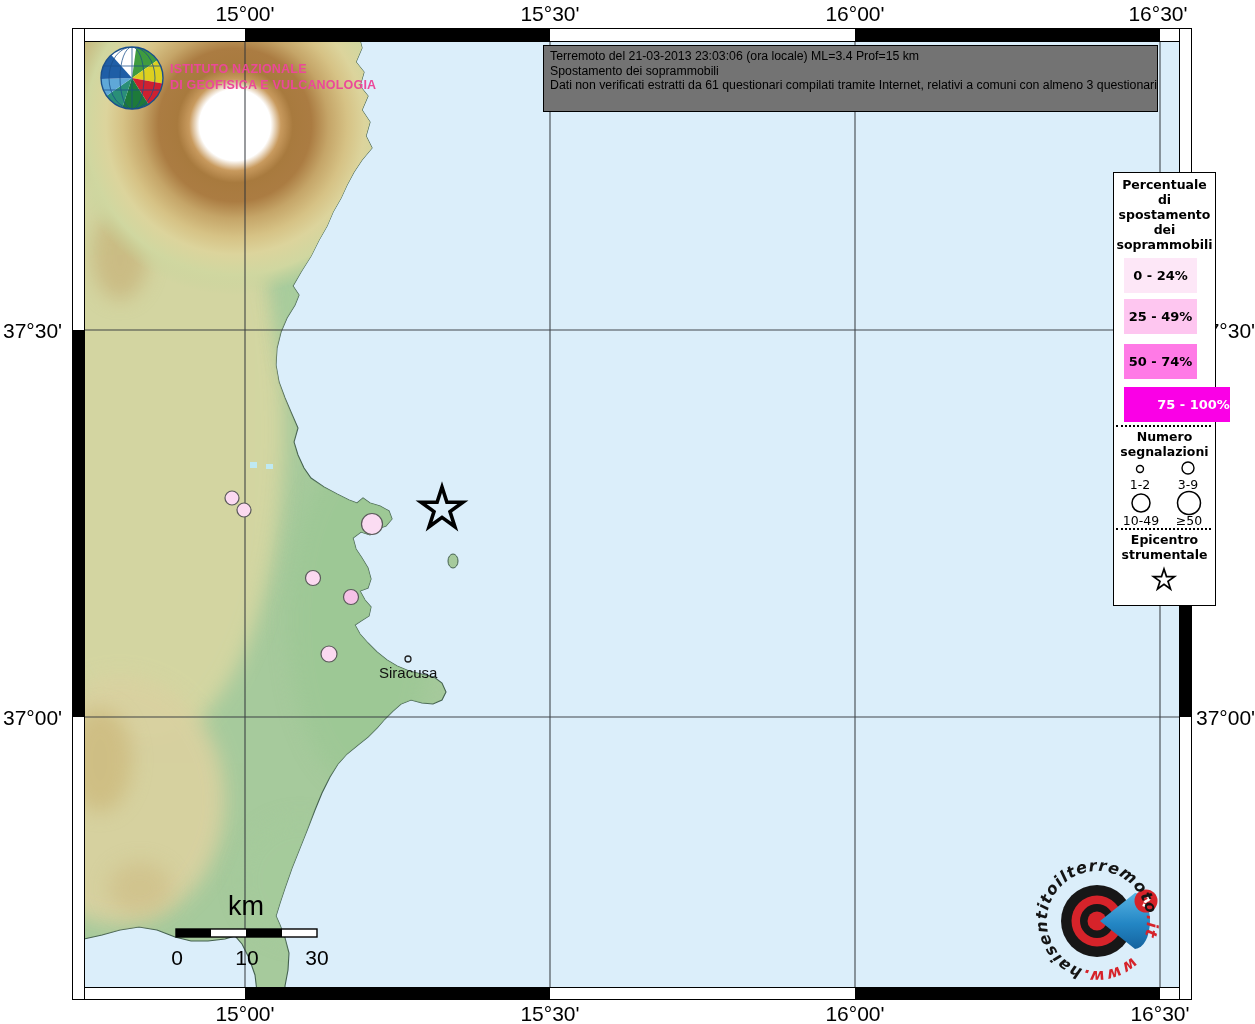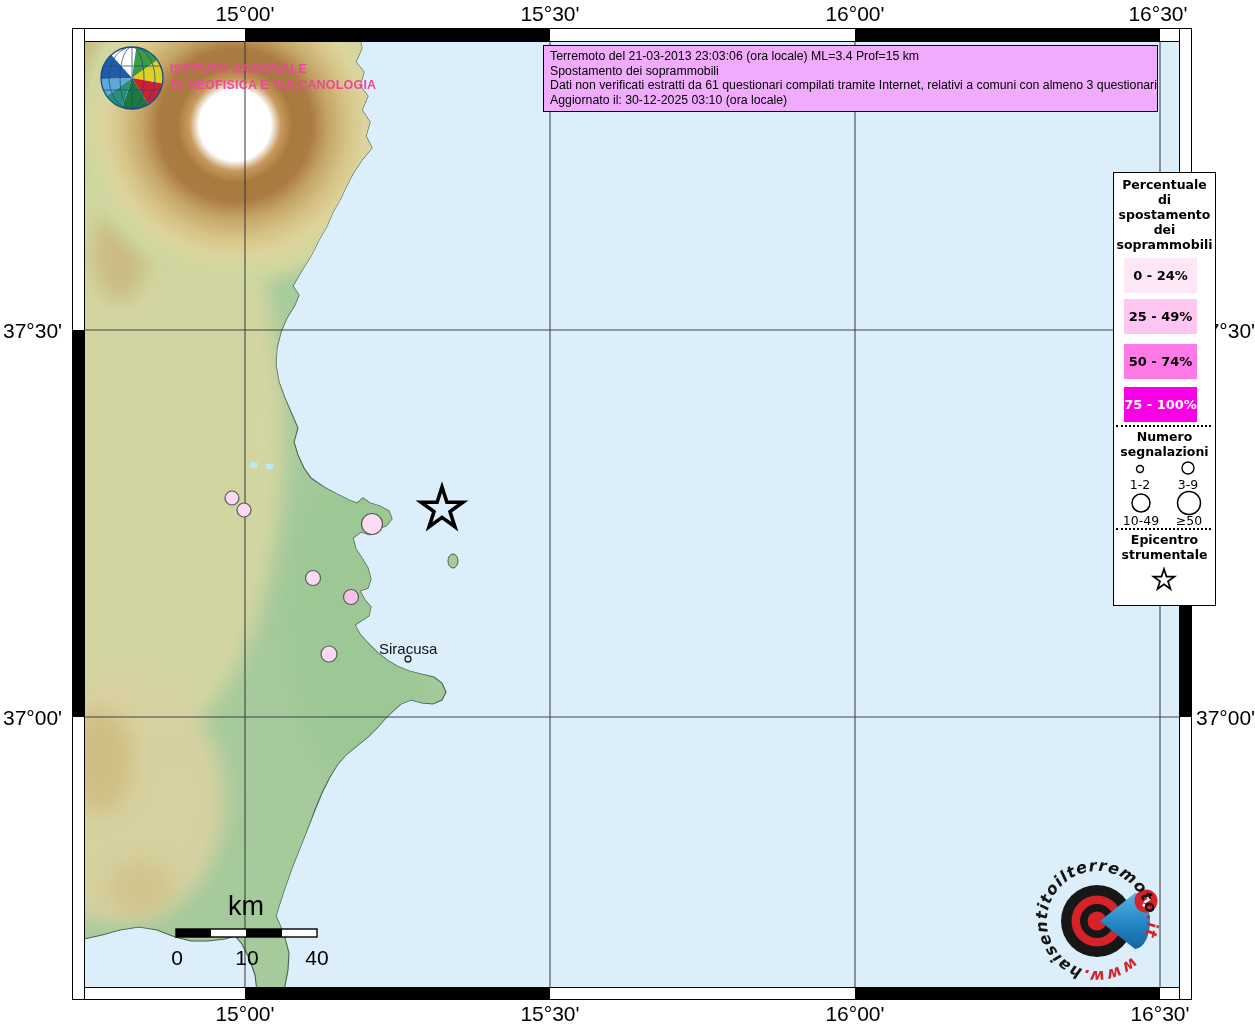--- a/index.html
+++ b/index.html
@@ -1,21 +1,21 @@
 <!DOCTYPE html>
 <html><head>
 <meta charset="utf-8">
 <style>
   html,body{margin:0;padding:0;background:#ffffff;}
   body{width:1255px;height:1024px;position:relative;overflow:hidden;
        font-family:"Liberation Sans",sans-serif;}
   .abs{position:absolute;}
   .axis-label{font-size:21px;color:#000;white-space:nowrap;}
   .axis-top,.axis-bottom{transform:translateX(-50%);}
-  .infobox{left:543px;top:45px;width:601px;height:59px;background:#f0abfc;
+  .infobox{left:543px;top:45px;width:601px;height:59px;background:#737373;
            border:1px solid #000;padding:3px 6px;font-size:12.3px;line-height:14.6px;
            color:#000;white-space:nowrap;overflow:hidden;}
   .legend{left:1113px;top:172px;width:101px;height:432px;background:#fff;
           border:1px solid #000;font-family:"DejaVu Sans",sans-serif;}
   .legend .ttl{position:absolute;left:0;width:100%;text-align:center;
                font-weight:bold;font-size:12.5px;line-height:15px;color:#000;}
   .swatch{position:absolute;left:10px;width:73px;height:35px;text-align:center;
           font-weight:bold;font-size:13px;line-height:35px;color:#000;}
   .swatch.last{color:#fff;}
   .dotsep{position:absolute;left:2px;width:95px;border-top:2px dotted #000;}
@@ -188,34 +188,33 @@
 
 <div class="abs ingvtxt" style="left:170px;top:61px;">
   <div>ISTITUTO NAZIONALE</div>
   <div>DI GEOFISICA E VULCANOLOGIA</div>
 </div>
 
 <div class="abs infobox">
   <div>Terremoto del 21-03-2013 23:03:06 (ora locale) ML=3.4 Prof=15 km</div>
   <div>Spostamento dei soprammobili</div>
   <div>Dati non verificati estratti da 61 questionari compilati tramite Internet, relativi a comuni con almeno 3 questionari.</div>
-  <div>Aggiornato il: 30-12-2025 03:10 (ora locale)</div>
 </div>
 
 <div class="abs legend">
   <div class="ttl" style="top:4px;">Percentuale</div>
   <div class="ttl" style="top:19px;">di</div>
   <div class="ttl" style="top:34px;">spostamento</div>
   <div class="ttl" style="top:49px;">dei</div>
   <div class="ttl" style="top:64px;">soprammobili</div>
 
   <div class="swatch" style="top: 85px; background: rgb(253, 231, 247);">0 - 24%</div>
   <div class="swatch" style="top: 126px; background: rgb(254, 198, 240);">25 - 49%</div>
   <div class="swatch" style="top: 171px; background: rgb(255, 122, 230);">50 - 74%</div>
-  <div class="swatch last" style="top: 214px; background: rgb(250, 0, 230);">75 - 100%</div>
+  <div class="swatch last" style="top: 214px; background: rgb(250, 0, 230); padding-left: 33px;">75 - 100%</div>
 
   <div class="dotsep" style="top:252px;"></div>
   <div class="siglabel" style="top:256px;">Numero</div>
   <div class="siglabel" style="top:271px;">segnalazioni</div>
 
   <svg class="abs" style="left:0;top:288px;" width="101" height="68" viewBox="0 0 101 68">
     <circle cx="26" cy="8" r="3.5" fill="#fff" stroke="#000" stroke-width="1.4"></circle>
     <circle cx="74" cy="7" r="6" fill="#fff" stroke="#000" stroke-width="1.4"></circle>
     <text x="26" y="28" text-anchor="middle" font-size="12.5" fill="#000">1-2</text>
     <text x="74" y="28" text-anchor="middle" font-size="12.5" fill="#000">3-9</text>
@@ -227,17 +226,17 @@
 
   <div class="dotsep" style="top:355px;"></div>
   <div class="siglabel" style="top:359px;">Epicentro</div>
   <div class="siglabel" style="top:374px;">strumentale</div>
 
   <svg class="abs" style="left:36px;top:392px;" width="28" height="30" viewBox="0 0 28 30">
     <path id="legend-star" fill="none" stroke="#000" stroke-width="1.7" d="M14.0,4.0L16.5,11.6L24.5,11.6L18.0,16.3L20.5,23.9L14.0,19.2L7.5,23.9L10.0,16.3L3.5,11.6L11.5,11.6Z"></path>
   </svg>
 </div>
 
-<div class="abs city" style="left:379px;top:640px;">Siracusa</div>
+<div class="abs city" style="left:379px;top:664px;">Siracusa</div>
 <div class="abs kmlabel" style="left:246px;top:891px;">km</div>
 <div class="abs sclabel" style="left:177px;top:946px;">0</div>
 <div class="abs sclabel" style="left:247px;top:946px;">10</div>
-<div class="abs sclabel" style="left:317px;top:946px;">40</div>
+<div class="abs sclabel" style="left:317px;top:946px;">30</div>
 
 </body></html>

